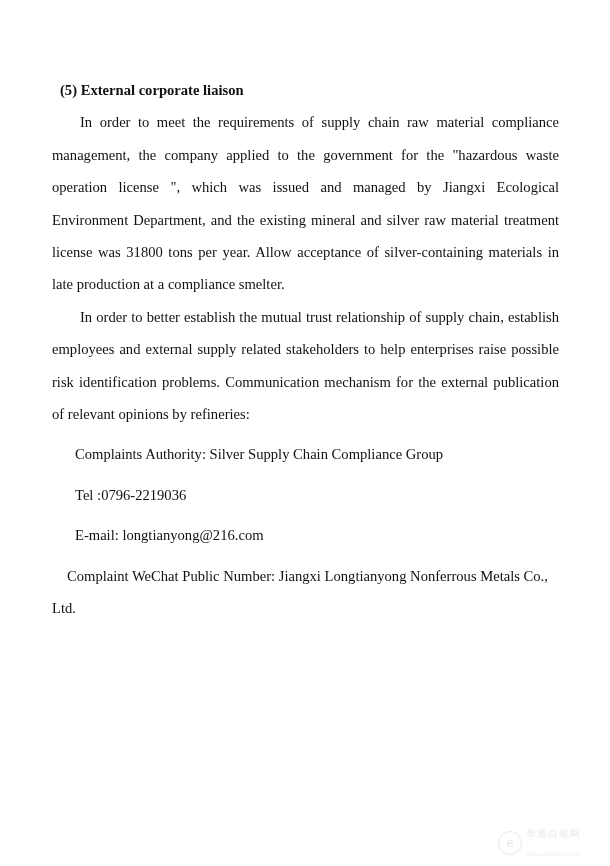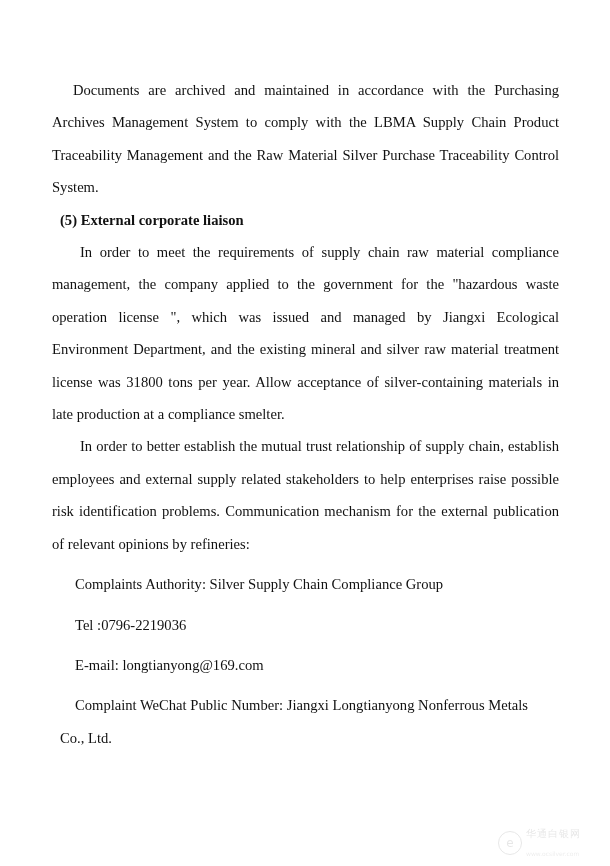--- a/index.html
+++ b/index.html
@@ -7,45 +7,44 @@
   .page {
     position: absolute; left: 52px; top: 74px; width: 507px;
     font-family: "Liberation Serif", "DejaVu Serif", serif;
     font-size: 14.6px; color: #111; line-height: 32.4px;
   }
   .para { margin: 0; text-align: justify; text-align-last: auto; }
   .indent { text-indent: 28px; }
   .indent-small { text-indent: 21px; }
   .heading { margin: 0; font-weight: bold; padding-left: 8px; }
   .contact { margin: 8px; padding-left: 15px; }
-  .contact-wrap { margin: 8px; text-indent: 15px; }
+  .contact-wrap { margin: 0; text-indent: 15px; }
   .watermark {
     position: absolute; right: 12px; bottom: 8px; width: 100px; height: 30px;
     display: flex; align-items: center; gap: 4px; opacity: 0.35;
   }
   .wm-logo {
     width: 22px; height: 22px; border: 1px solid #bbb; border-radius: 50%;
     display: flex; align-items: center; justify-content: center;
     font-family: "DejaVu Sans", sans-serif; font-size: 12px; color: #bbb;
   }
   .wm-text { display: flex; flex-direction: column; line-height: 11px; gap: 9px; }
   .wm-title { font-family: "DejaVu Sans", sans-serif; font-size: 10px; color: #bbb; letter-spacing: 1px; }
   .wm-url { font-family: "DejaVu Sans", sans-serif; font-size: 6px; color: #ccc; }
 </style>
 </head>
 <body>
 
 <div class="page">
-  <p class="para indent-small">Documents are archived and maintained in accordance with the Purchasing Archives Management System to comply with the LBMA Supply Chain Product Traceability Management and the Raw Material Silver Purchase Traceability Control System.</p>
   <p class="heading">(5) External corporate liaison</p>
   <p class="para indent">In order to meet the requirements of supply chain raw material compliance management, the company applied to the government for the "hazardous waste operation license ", which was issued and managed by Jiangxi Ecological Environment Department, and the existing mineral and silver raw material treatment license was 31800 tons per year. Allow acceptance of silver-containing materials in late production at a compliance smelter.</p>
   <p class="para indent">In order to better establish the mutual trust relationship of supply chain, establish employees and external supply related stakeholders to help enterprises raise possible risk identification problems. Communication mechanism for the external publication of relevant opinions by refineries:</p>
   <p class="contact">Complaints Authority: Silver Supply Chain Compliance Group</p>
   <p class="contact">Tel :0796-2219036</p>
-  <p class="contact">E-mail: longtianyong@169.com</p>
+  <p class="contact">E-mail: longtianyong@216.com</p>
   <p class="contact-wrap">Complaint WeChat Public Number: Jiangxi Longtianyong Nonferrous Metals Co., Ltd.</p>
 </div>
 
 <div class="watermark">
   <div class="wm-logo">e</div>
   <div class="wm-text">
     <span class="wm-title">华通白银网</span>
     <span class="wm-url">www.ocsilver.com</span>
   </div>
 </div>

